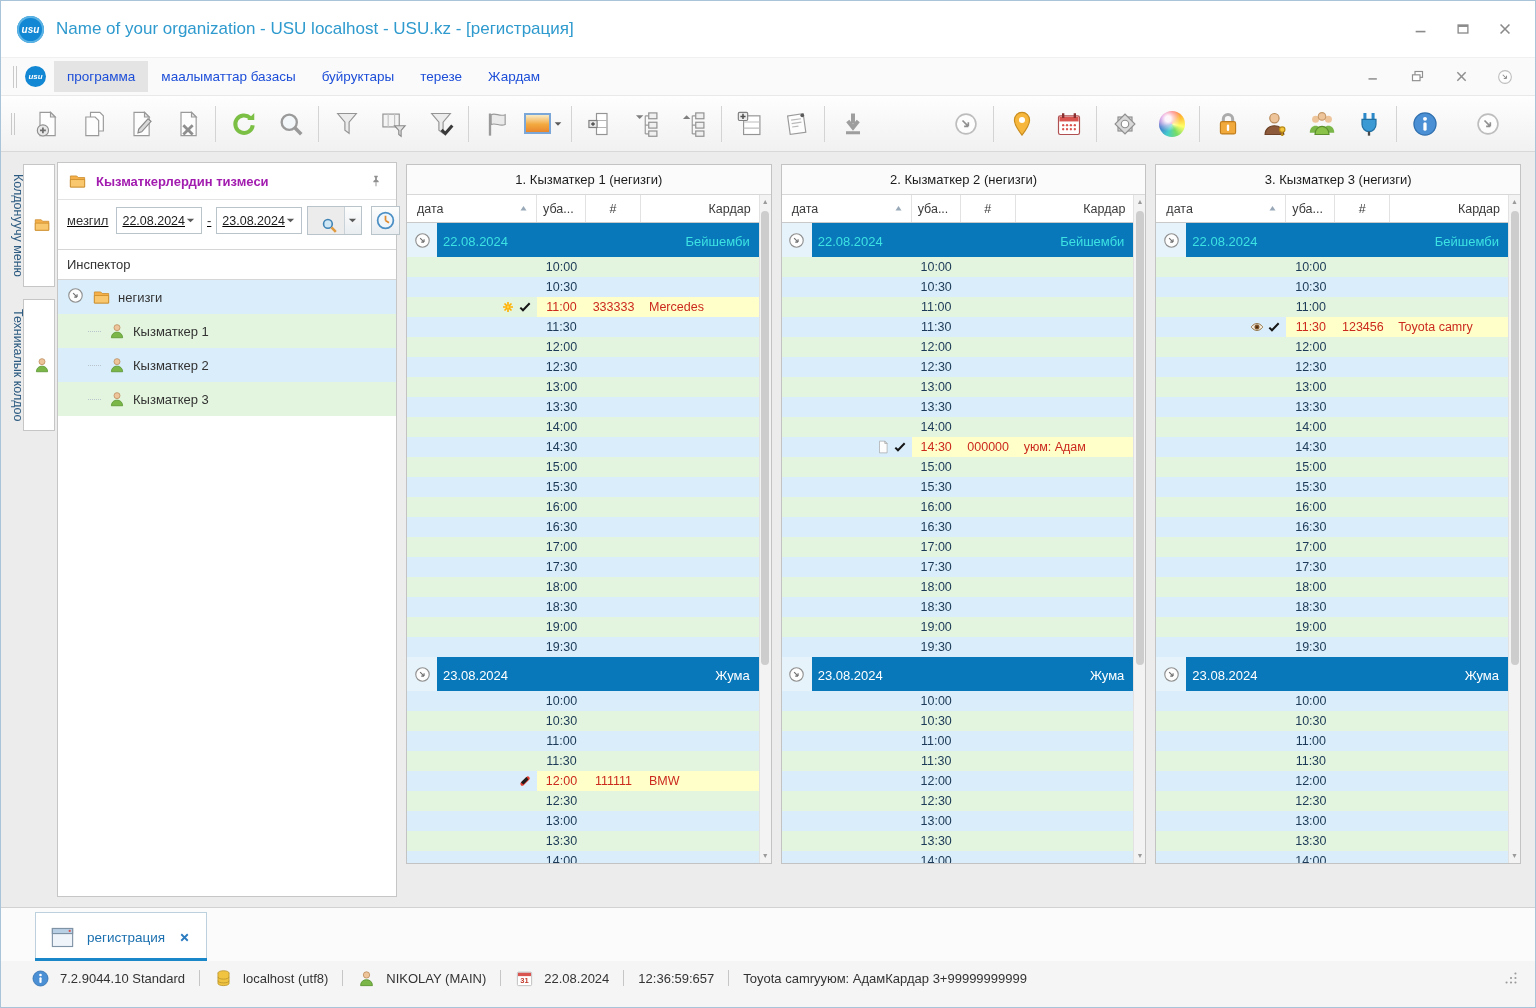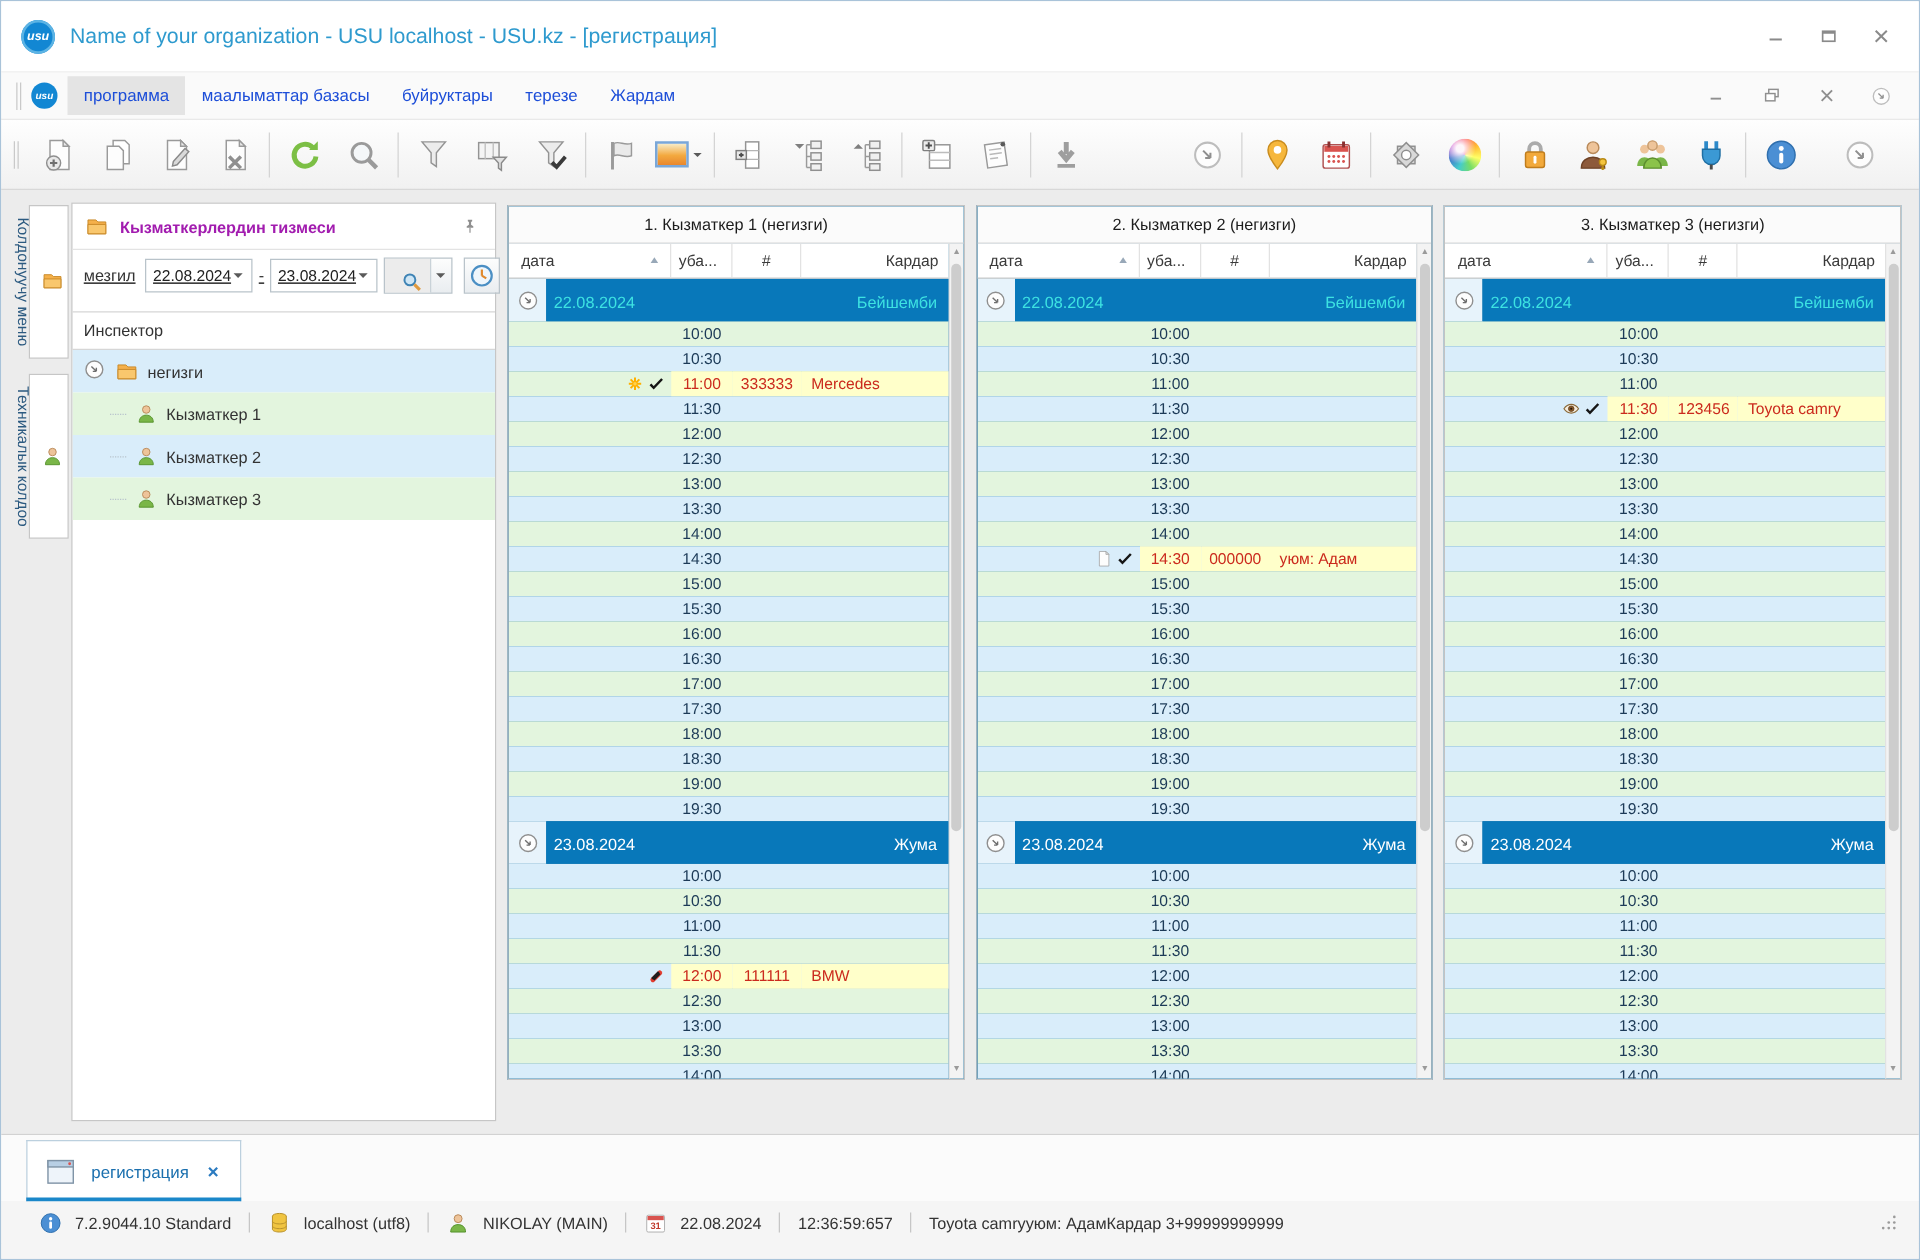--- a/index.html
+++ b/index.html
@@ -91,21 +91,21 @@
   .cell.icons{justify-content:flex-end;padding-right:5px;gap:3px;}
   .stripe-green{background:var(--row-green);}
   .stripe-blue{background:var(--row-blue);}
   .hl{background:var(--highlight);color:var(--entry-text);}
   .pscroll{position:absolute;top:30px;right:0;bottom:0;width:12px;background:#f3f3f3;border-left:1px solid #e2e2e2;display:flex;flex-direction:column;align-items:center;}
   .sarr{font-size:7px;color:#9a9a9a;height:14px;line-height:14px;flex:none;}
   .sarr.dn{margin-top:auto;}
   .sthumb{width:8px;height:68%;background:#cdcdcd;border-radius:4px;margin-top:2px;flex:none;}
 
   
-  .tabstrip{height:54px;background:#fbfbfb;border-top:1px solid #d2d2d2;display:flex;align-items:flex-end;padding-left:20px;flex:none;}
+  .tabstrip{height:54px;background:#fbfbfb;border-top:1px solid #d2d2d2;display:flex;align-items:flex-end;padding-left:34px;flex:none;}
   .doc-tab{width:172px;height:49px;background:#fff;border:1px solid #bcd0de;border-bottom:none;display:flex;align-items:center;gap:11px;
     padding:0 13px;position:relative;}
   .doc-tab::after{content:'';position:absolute;left:-1px;right:-1px;bottom:0;height:3px;background:var(--accent);}
   .doc-tab-label{font-size:13.5px;color:#1a6fae;flex:1;}
 
   
   .statusbar{height:34px;background:#f5f5f5;display:flex;align-items:center;padding:0 16px;flex:none;font-size:13px;color:#333;}
   .sb-item{display:flex;align-items:center;gap:10px;padding:0 14px;white-space:nowrap;}
   .sb-sep{width:1px;height:16px;background:#c6c6c6;flex:none;}
   .sb-grip{margin-left:auto;display:flex;align-items:center;}

